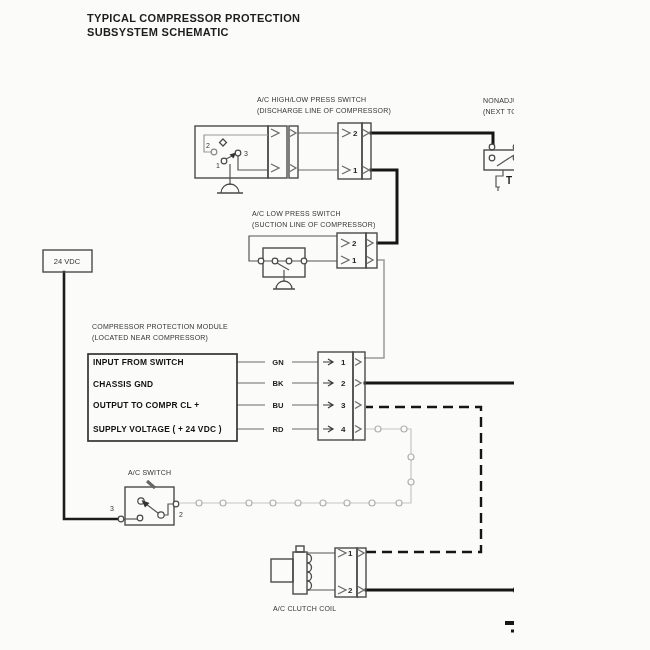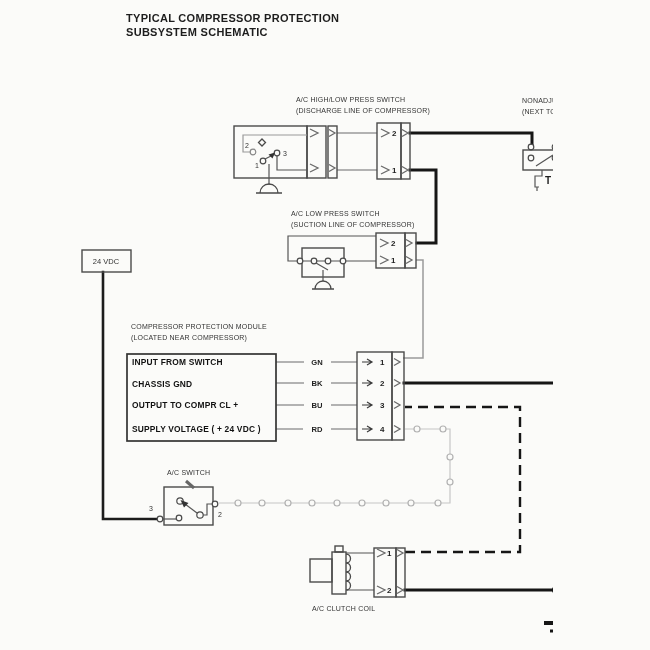--- a/index.html
+++ b/index.html
@@ -1,18 +1,18 @@
 <!DOCTYPE html>
 <html><head>
 <meta charset="utf-8">
 <title>Typical Compressor Protection Subsystem Schematic</title>
 <style>
   html,body{margin:0;padding:0;background:#fbfbf9;}
   .stage{position:relative;width:514px;height:650px;background:#fbfbf9;overflow:hidden;
-         font-family:"Liberation Sans",sans-serif;margin-left:39px;}
+         font-family:"Liberation Sans",sans-serif;}
   svg{position:absolute;left:0;top:0;}
   
   .wb  {stroke:#161616;stroke-width:3;fill:none;stroke-linecap:square;}
   .wb2 {stroke:#1c1c1c;stroke-width:2.6;fill:none;stroke-linecap:square;}
   .wd  {stroke:#161616;stroke-width:2.4;fill:none;stroke-dasharray:10 6;}
   .wg  {stroke:#9a9a9a;stroke-width:1.5;fill:none;}
   .wgt {stroke:#9a9a9a;stroke-width:1.2;fill:none;}
   .wdot{stroke:#c6c6c6;stroke-width:1.2;fill:none;}
   .wt  {stroke:#555;stroke-width:1.2;fill:none;}
   

